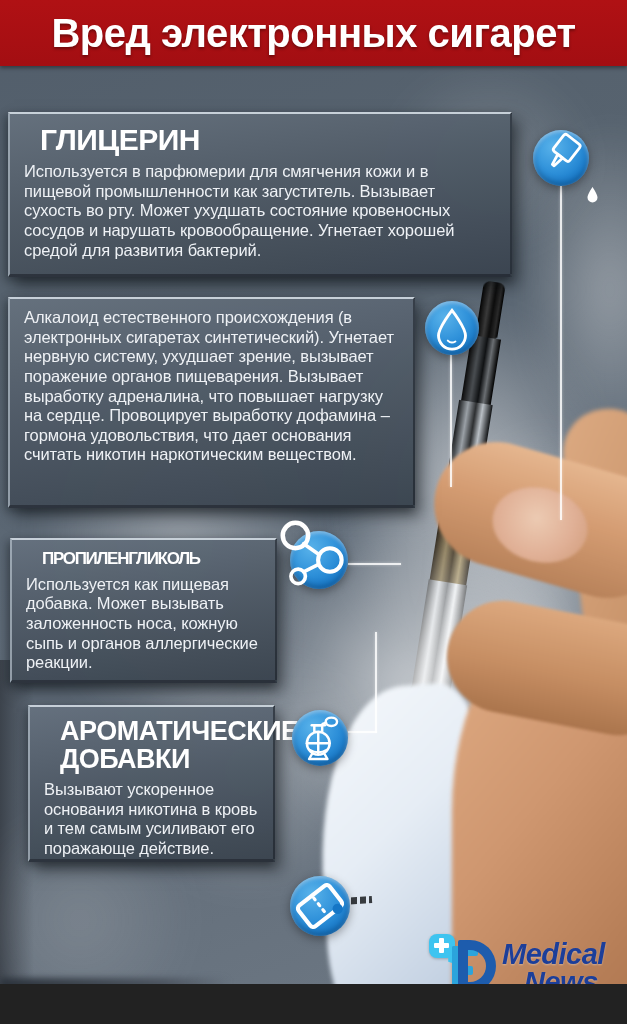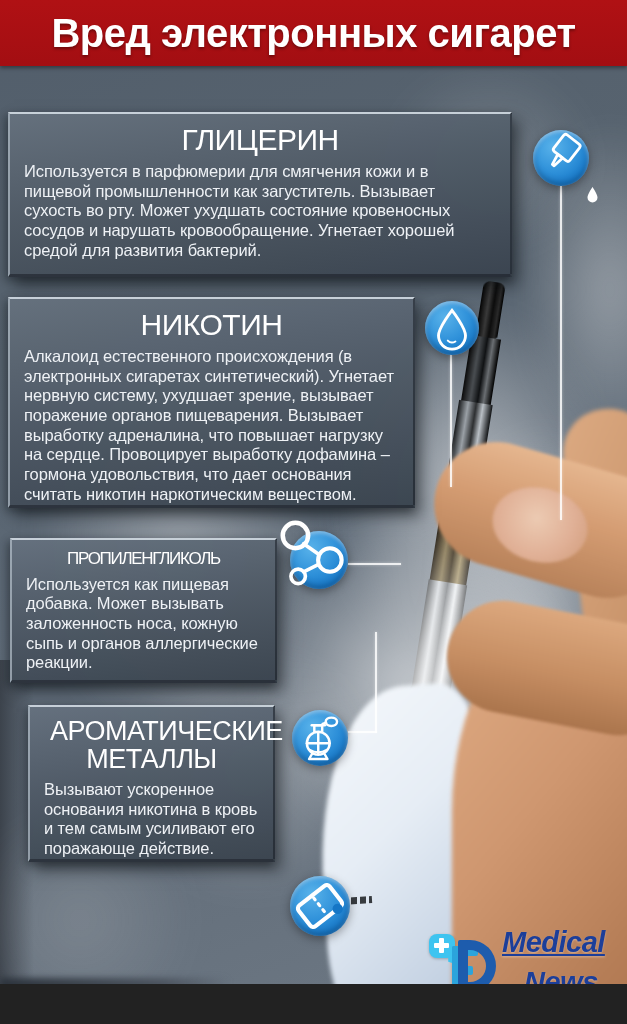--- a/index.html
+++ b/index.html
@@ -46,21 +46,21 @@
   
   #banner{position:absolute;left:0;top:0;width:627px;height:66px;background:linear-gradient(180deg,#b01114 0%,#a30e12 100%);
     box-shadow:0 2px 4px rgba(0,0,0,.4);display:flex;align-items:center;justify-content:center;z-index:40;}
   #banner h1{margin:0;font-size:40px;font-weight:bold;color:#fff;letter-spacing:-.5px;text-shadow:0 2px 3px rgba(0,0,0,.35);}
   
   .panel{position:absolute;box-sizing:border-box;padding:9px 14px;z-index:30;
     background:linear-gradient(172deg,rgba(101,113,126,.97) 0%,rgba(80,91,103,.97) 45%,rgba(58,68,79,.97) 100%);
     border-top:2px solid rgba(214,223,231,.9);border-left:2px solid rgba(184,196,206,.7);
     border-bottom:3px solid rgba(10,14,20,.6);border-right:2px solid rgba(18,24,31,.55);
     box-shadow:6px 8px 14px rgba(8,12,16,.5),-3px 3px 8px rgba(8,12,16,.3);}
-  .panel h2{margin:1px 6px 7px;font-weight:normal;color:#fff;letter-spacing:-.5px;line-height:1.04;font-size:30px;text-align:center;}
+  .panel h2{margin:1px 16px 7px;font-weight:bold;color:#fff;letter-spacing:-.5px;line-height:1.04;font-size:30px;}
   .panel p{margin:0;font-size:16.5px;line-height:1.19;color:#eef1f5;letter-spacing:-.1px;}
   #panel-glycerin{left:8px;top:112px;width:504px;height:165px;}
   #panel-nicotine{left:8px;top:297px;width:407px;height:211px;}
   #panel-propylene{left:10px;top:538px;width:267px;height:145px;}
   #panel-propylene h2{font-size:17px;letter-spacing:-1.3px;}
   #panel-flavors{left:28px;top:705px;width:247px;height:157px;}
   #panel-flavors h2{font-size:27px;}
   #panel-metals{left:3px;top:883px;width:270px;height:112px;}
   #panel-metals h2{font-size:26px;letter-spacing:-1px;}
   
@@ -89,21 +89,21 @@
   .bubble:after{content:"";position:absolute;left:5px;top:9px;width:15px;height:5px;background:#fff;border-radius:1px;}
   .bubble-tail{position:absolute;left:28px;top:28px;width:9px;height:9px;background:#3ec4f0;transform:rotate(18deg) skew(18deg);}
   .glyph-f{position:absolute;left:32px;top:16px;width:34px;height:52px;}
   .glyph-f .stem{position:absolute;left:0;top:4px;width:10px;height:48px;background:#2ba4dc;border-radius:2px;}
   .glyph-f .bar1{position:absolute;left:0;top:4px;width:26px;height:10px;background:#2ba4dc;border-radius:2px;}
   .glyph-f .bar2{position:absolute;left:0;top:24px;width:21px;height:9px;background:#2ba4dc;border-radius:2px;}
   .glyph-d{position:absolute;left:46px;top:14px;width:30px;height:52px;box-sizing:border-box;
     border:10px solid #1d5cad;border-left:none;border-radius:0 30px 30px 0;}
   .glyph-d .dstem{position:absolute;left:-8px;top:-10px;width:10px;height:52px;background:#1d5cad;border-radius:2px;}
   .brand{position:absolute;color:#1c3e99;font-weight:bold;font-style:italic;font-size:29px;letter-spacing:-.5px;text-shadow:0 1px 2px rgba(255,255,255,.35);}
-  .brand.l1{left:82px;top:0;text-decoration:underline;}
+  .brand.l1{left:82px;top:12px;}
   .brand.l2{left:104px;top:40px;}
 </style>
 </head>
 <body>
 
 <div id="poster">
 
   <div class="photo dark-left"></div>
   <div class="photo smoke s1"></div>
   <div class="photo smoke s3"></div>
@@ -142,29 +142,28 @@
   <div id="line-propylene" class="connector"></div>
   <div id="line-flavors-h" class="connector"></div>
   <div id="line-flavors-v" class="connector"></div>
   <div id="metal-clip"></div>
 
   <div class="panel" id="panel-glycerin">
     <h2>ГЛИЦЕРИН</h2>
     <p>Используется в парфюмерии для смягчения кожи и в пищевой промышленности как загуститель. Вызывает сухость во рту. Может ухудшать состояние кровеносных сосудов и нарушать кровообращение. Угнетает хорошей средой для развития бактерий.</p>
   </div>
   <div class="panel" id="panel-nicotine">
-    <h2>НИКОТИН</h2>
     <p>Алкалоид естественного происхождения (в электронных сигаретах синтетический). Угнетает нервную систему, ухудшает зрение, вызывает поражение органов пищеварения. Вызывает выработку адреналина, что повышает нагрузку на сердце. Провоцирует выработку дофамина – гормона удовольствия, что дает основания считать никотин наркотическим веществом.</p>
   </div>
   <div class="panel" id="panel-propylene">
     <h2>ПРОПИЛЕНГЛИКОЛЬ</h2>
     <p>Используется как пищевая добавка. Может вызывать заложенность носа, кожную сыпь и органов аллергические реакции.</p>
   </div>
   <div class="panel" id="panel-flavors">
-    <h2>АРОМАТИЧЕСКИЕ МЕТАЛЛЫ</h2>
+    <h2>АРОМАТИЧЕСКИЕ ДОБАВКИ</h2>
     <p>Вызывают ускоренное основания никотина в кровь и тем самым усиливают его поражающе действие.</p>
   </div>
 
   <div class="icon-circle" id="icon-glycerin">
     <svg viewBox="0 0 64 64" fill="none" stroke="#fff" stroke-width="3.2" stroke-linejoin="round" stroke-linecap="round">
       <g transform="rotate(38 32 28)">
         <rect x="21" y="6" width="23" height="24" rx="3"></rect>
         <path d="M29 30 L36 30 L33.8 43 L31.2 43 Z"></path>
       </g>
     </svg>

